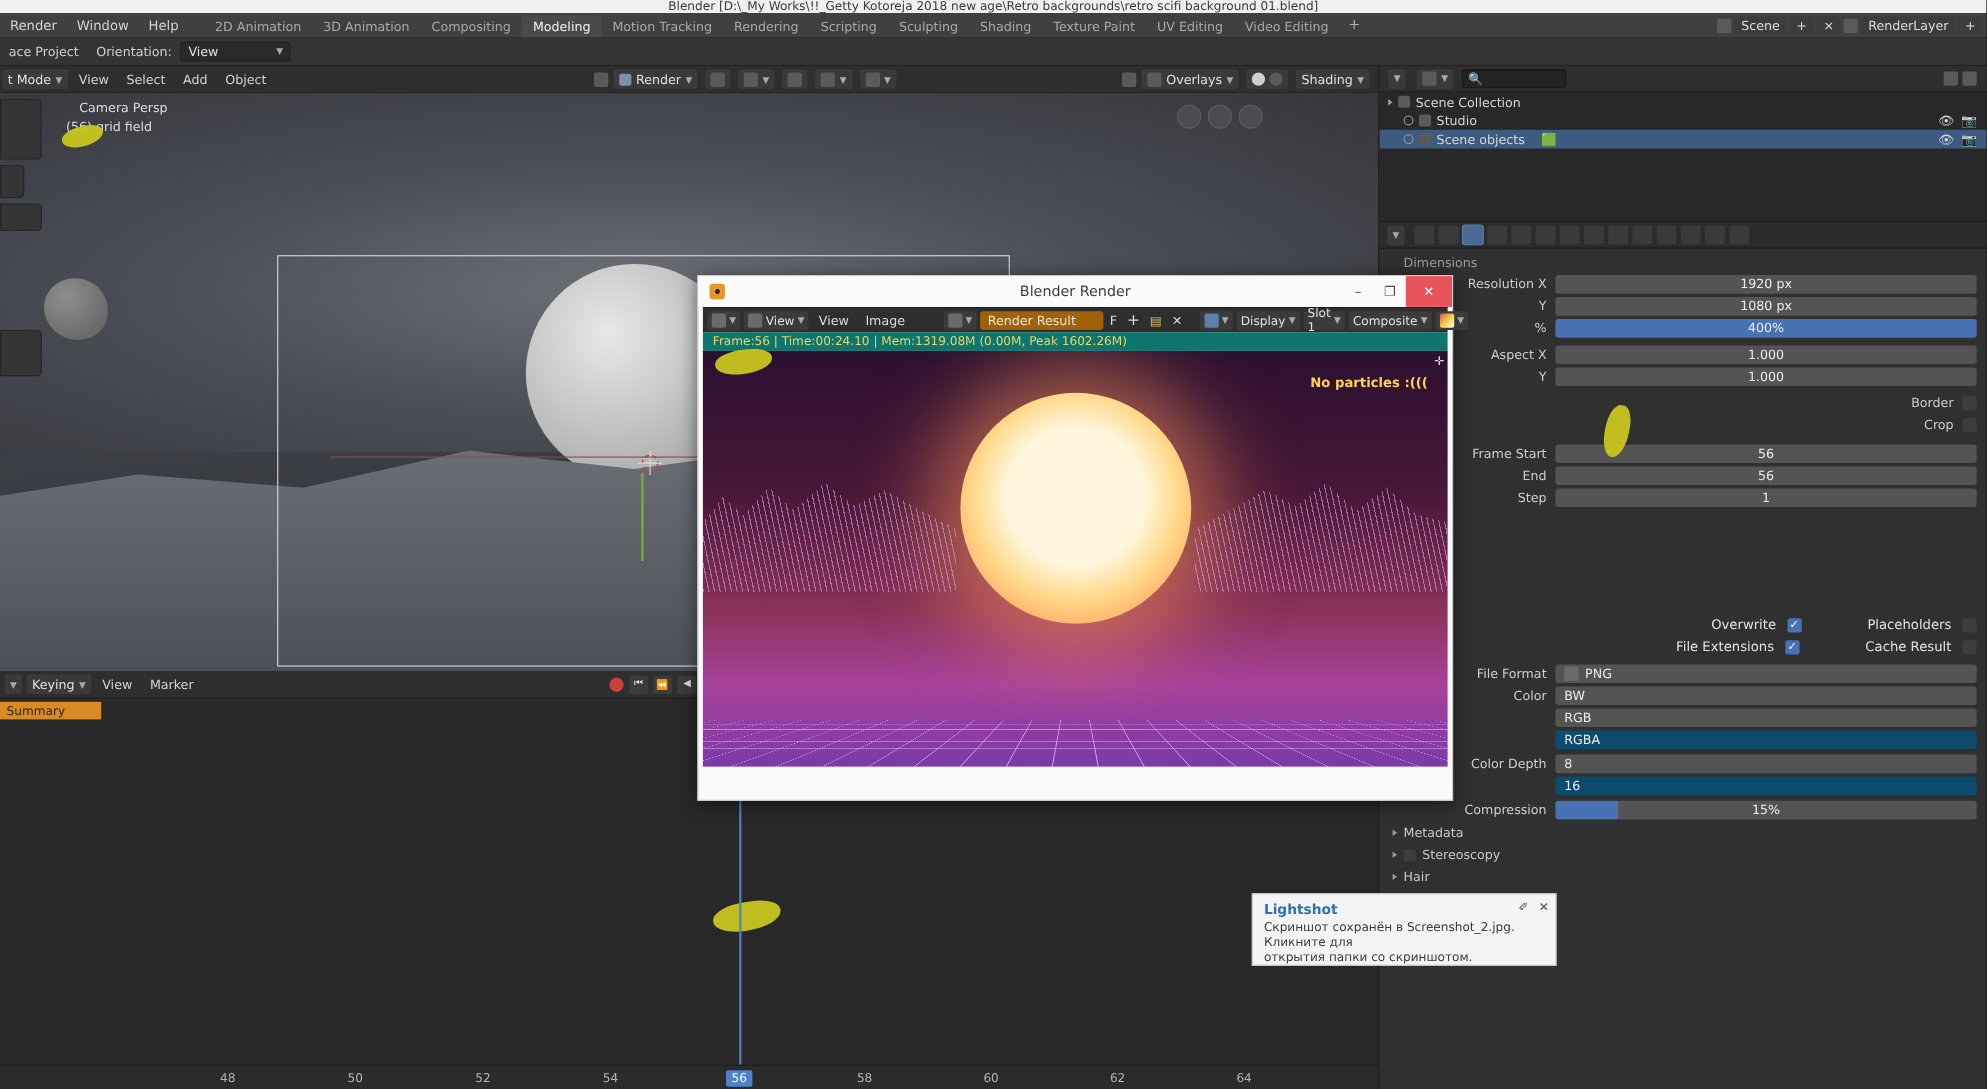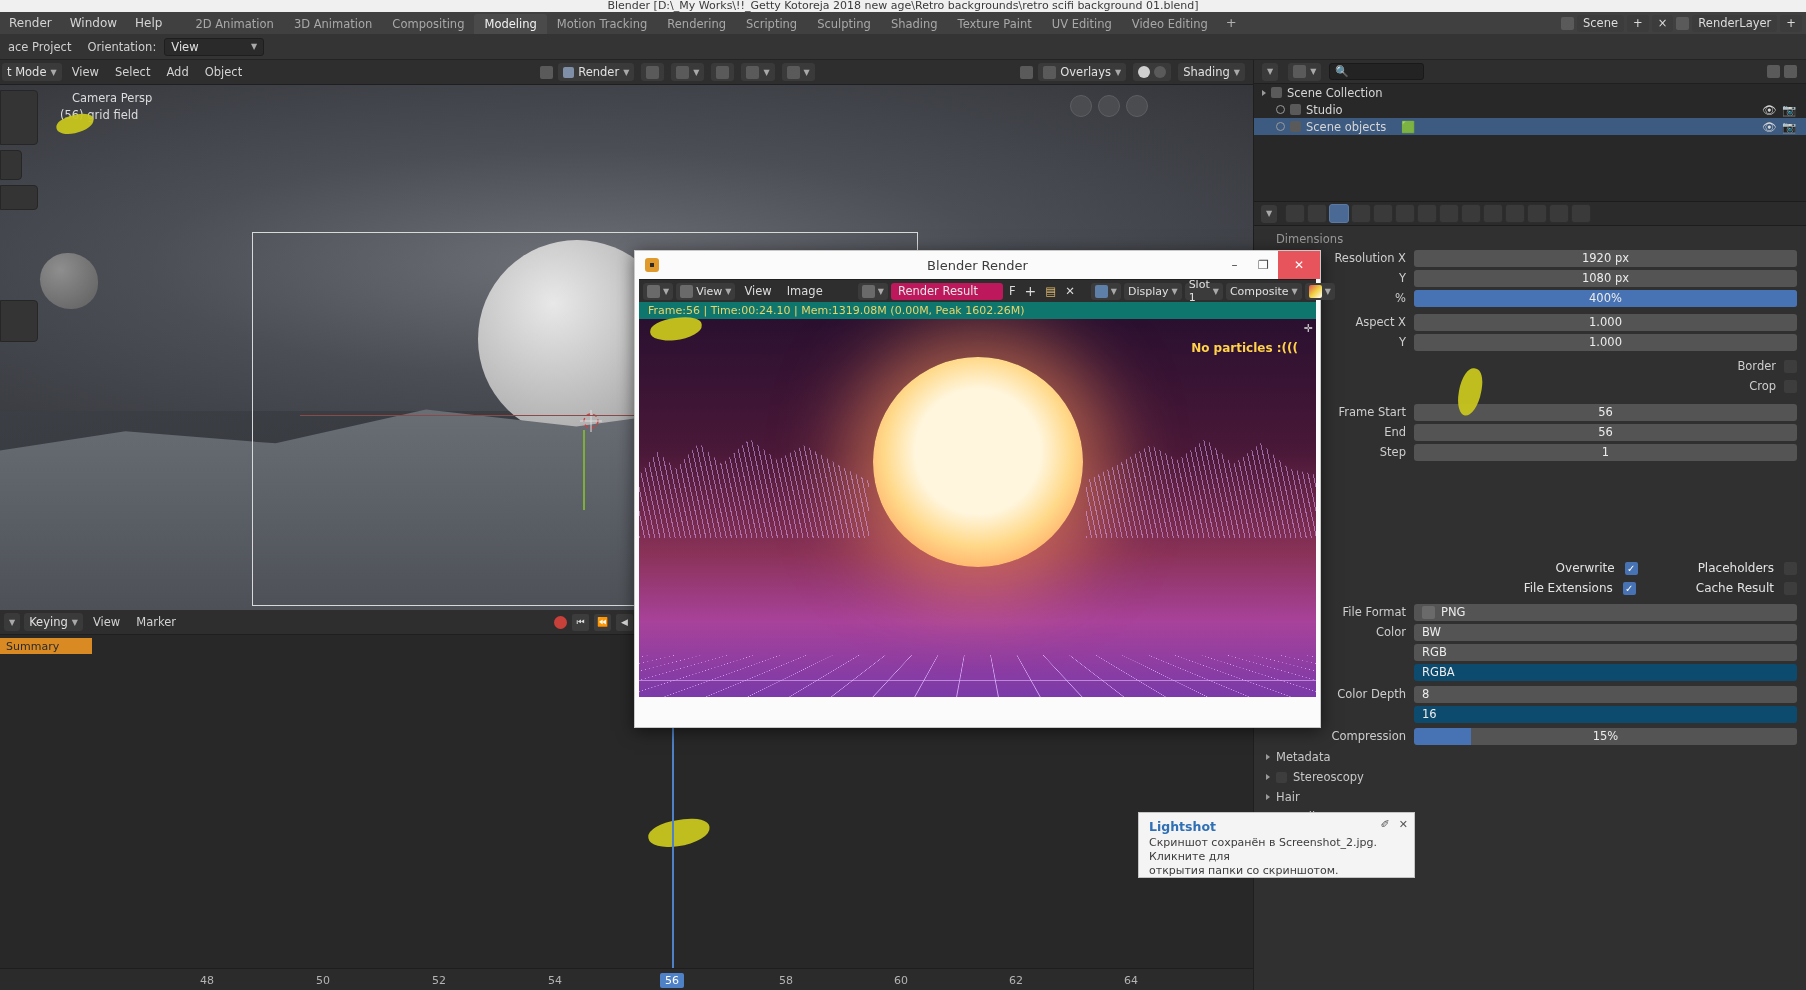--- a/index.html
+++ b/index.html
@@ -165,21 +165,21 @@
   #rw-ctrls{margin-left:auto;display:flex;height:28px;}
   .wbtn{width:29px;height:28px;display:flex;align-items:center;justify-content:center;color:#4a4a4a;font-size:12px;}
   .wbtn.close{background:#e8545c;color:#fff;width:42px;}
   #rw-toolbar{
     height:23px;background:#2e2e2e;display:flex;align-items:center;gap:3px;padding:0 4px;
     margin:0 4px;border-top:1px solid #1f1f1f;
   }
   .rw-box{background:#3b3b3b;border-radius:3px;height:17px;display:flex;align-items:center;
     padding:0 4px;gap:3px;font-size:11px;color:#e0e0e0;}
   .rw-txt{font-size:11.5px;color:#dcdcdc;padding:0 6px;}
-  .rw-imgfield{background:#be185d;border-radius:3px;height:17px;display:flex;align-items:center;
+  .rw-imgfield{background:#a16207;border-radius:3px;height:17px;display:flex;align-items:center;
     padding:0 7px;font-size:11.5px;color:#e4e4e4;min-width:112px;}
   .sq{width:13px;height:13px;border-radius:2px;background:#6a6a6a;}
   #rw-status{
     height:17px;background:#0f766e;margin:0 4px;display:flex;align-items:center;
     padding-left:9px;font-size:11px;color:#e8d46a;
   }
   #rw-canvas{
     margin:0 4px;height:378px;position:relative;overflow:hidden;
     background:linear-gradient(180deg,#2a1030 0%,#4a1838 35%,#8a3258 62%,#a8429a 80%,#7a3aa8 100%);
   }

